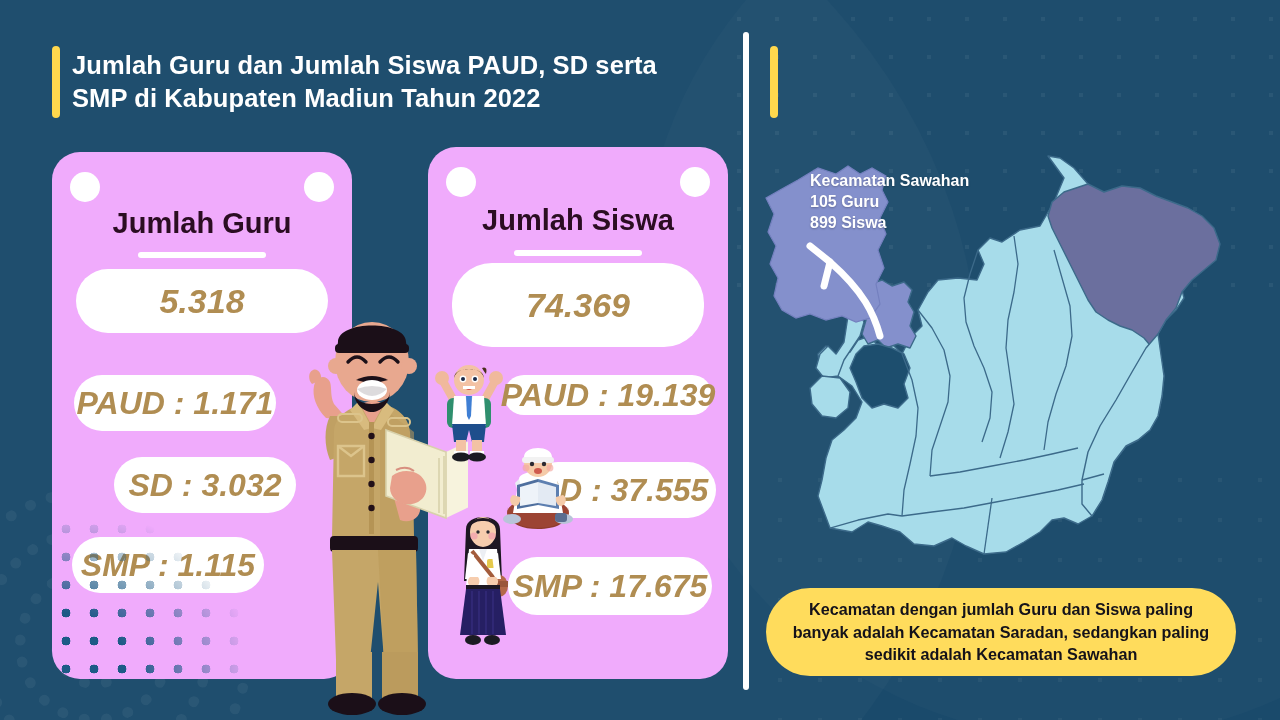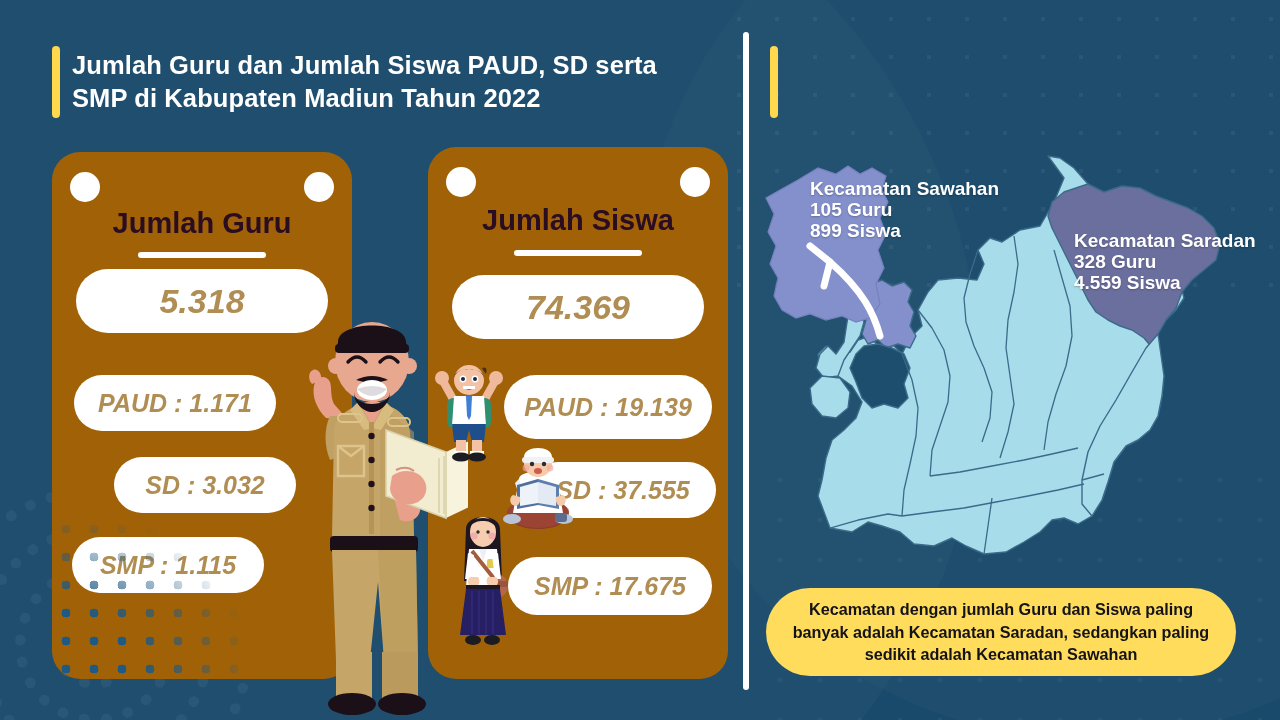--- a/index.html
+++ b/index.html
@@ -57,62 +57,61 @@
   #title-right .title-text { font-size:24px; line-height:33px; }
 
   
   .divider {
     position:absolute; left:743px; top:32px; width:6px; height:658px;
     background:#ffffff; border-radius:3px;
   }
 
   
   .card {
-    position:absolute; background:#a16207; border-radius:28px; overflow:hidden;
+    position:absolute; background:#f0abfc; border-radius:28px; overflow:hidden;
   }
   .card-punch {
     position:absolute; width:30px; height:30px; border-radius:50%;
     background:#ffffff;
   }
   .card-punch.l { left:18px; top:20px; }
   .card-punch.r { right:18px; top:20px; }
   .card-title {
     position:absolute; left:0; right:0; text-align:center;
     color:#2b0d22; font-weight:bold; font-size:29px;
   }
   .card-rule {
     position:absolute; height:6px; background:#ffffff; border-radius:3px;
   }
   .pill {
     position:absolute; background:#ffffff; border-radius:40px;
     display:flex; align-items:center; justify-content:center;
     color:#b08d52; font-weight:bold; white-space:nowrap;font-style:italic;
   }
   .pill.big { font-size:34px; }
-  .pill.sub { font-size:25px; }
+  .pill.sub { font-size:32px; }
 
   
   .card-dots {
     position:absolute; left:0; bottom:0; width:250px; height:220px;
     background-image:radial-gradient(circle, #1d5a86 4.3px, transparent 4.6px);
     background-size:28px 28px;
     -webkit-mask-image:radial-gradient(ellipse 115% 110% at 0% 100%, #000 28%, transparent 72%);
     mask-image:radial-gradient(ellipse 115% 110% at 0% 100%, #000 28%, transparent 72%);
     pointer-events:none;
   }
 
   
   .illus { position:absolute; }
 
   
   .map-wrap { position:absolute; left:752px; top:140px; width:512px; height:430px; }
   .map-label {
-    position:absolute; color:#ffffff; font-weight:bold; font-size:19px; line-height:21px;
+    position:absolute; color:#ffffff; font-weight:bold; font-size:16px; line-height:21px;
     text-shadow:0 1px 2px rgba(0,0,0,.25);
-    margin-top:8px;
   }
   #label-sawahan { left:58px; top:30px; }
   #label-saradan { left:322px; top:82px; }
 
   
   .caption {
     position:absolute; left:766px; top:588px; width:470px; height:88px;
     background:#ffdc5c; border-radius:44px;
     display:flex; align-items:center; justify-content:center; text-align:center;
     color:#14121a; font-weight:bold; font-size:16.2px; line-height:22.5px;
@@ -163,23 +162,23 @@
     <div class="card-dots"></div>
   </div>
 
   <div class="card" id="card-siswa" style="left:428px; top:147px; width:300px; height:532px;">
     <div class="card-punch l"></div>
     <div class="card-punch r"></div>
 
     <div class="card-title" style="top:57px;">Jumlah Siswa</div>
     <div class="card-rule" style="left:86px; top:103px; width:128px;"></div>
 
-    <div class="pill big" style="left:24px; top:128px; width:252px; height:64px;">74.369</div>
-
-    <div class="pill sub" style="left:76px; top:228px; width:208px; height:64px;">PAUD : 19.139</div>
+    <div class="pill big" style="left:24px; top:116px; width:252px; height:84px;">74.369</div>
+
+    <div class="pill sub" style="left:76px; top:228px; width:208px; height:40px;">PAUD : 19.139</div>
     <div class="pill sub" style="left:102px; top:315px; width:186px; height:56px;">SD : 37.555</div>
     <div class="pill sub" style="left:80px; top:410px; width:204px; height:58px;">SMP : 17.675</div>
   </div>
 
   <svg class="illus" style="left:268px; top:300px;" width="200" height="420" viewBox="0 0 200 420">
 
     <path d="M58 118 C48 108 44 96 46 86 C48 76 58 74 62 82 C64 88 62 96 66 104 L80 120 Z" fill="#e8a08c"></path>
     <path d="M44 84 C40 80 40 72 45 70 C50 68 54 74 53 80 Z" fill="#e8a08c"></path>
 
     <path d="M62 116 C56 128 56 146 62 160 L92 150 C88 134 86 124 84 116 Z" fill="#c0a063"></path>
@@ -405,22 +404,17 @@
     </svg>
 
     
     <div class="map-label" id="label-sawahan">
       <div>Kecamatan Sawahan</div>
       <div>105 Guru</div>
       <div>899 Siswa</div>
     </div>
 
     
-    <div class="map-label" id="label-saradan">
-      <div>Kecamatan Saradan</div>
-      <div>328 Guru</div>
-      <div>4.559 Siswa</div>
-    </div>
   </div>
 
   <div class="caption">Kecamatan dengan jumlah Guru dan Siswa paling banyak adalah Kecamatan Saradan, sedangkan paling sedikit adalah Kecamatan Sawahan</div>
 
 </div>
 
 </body></html>

